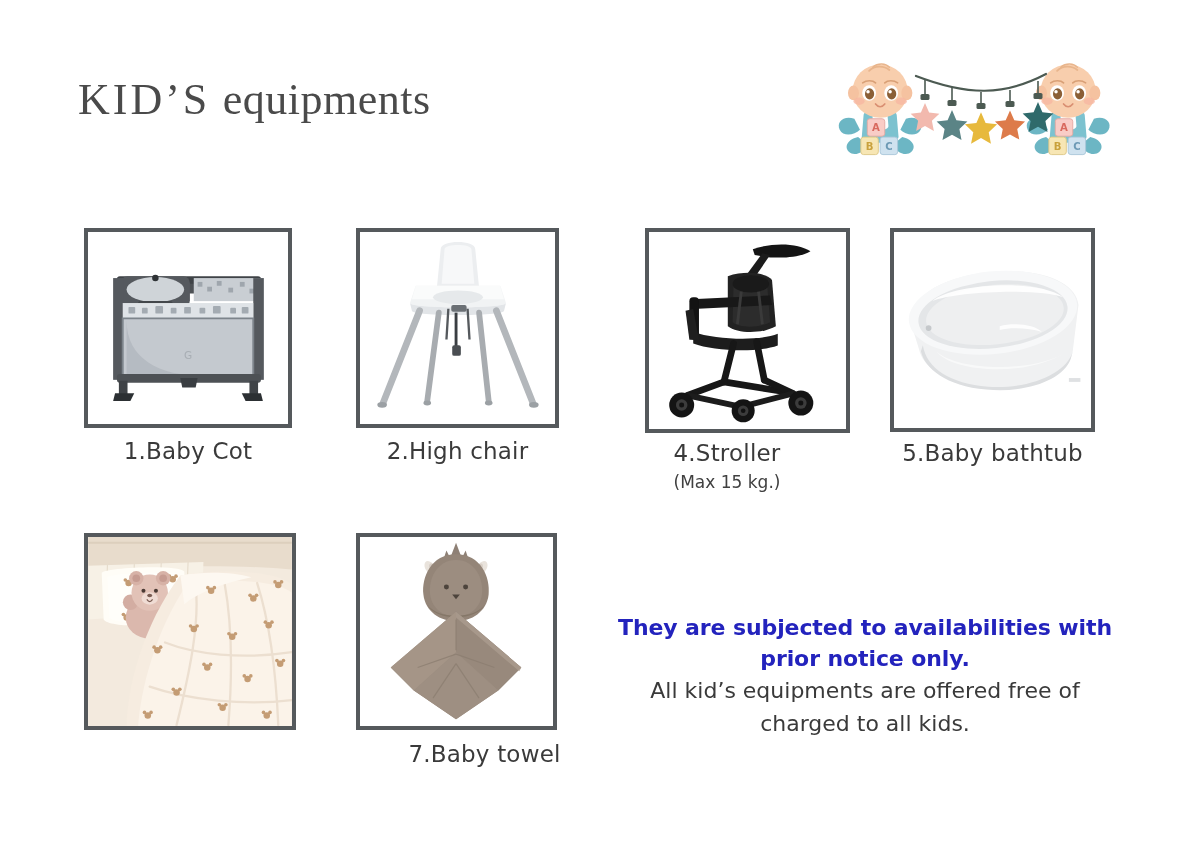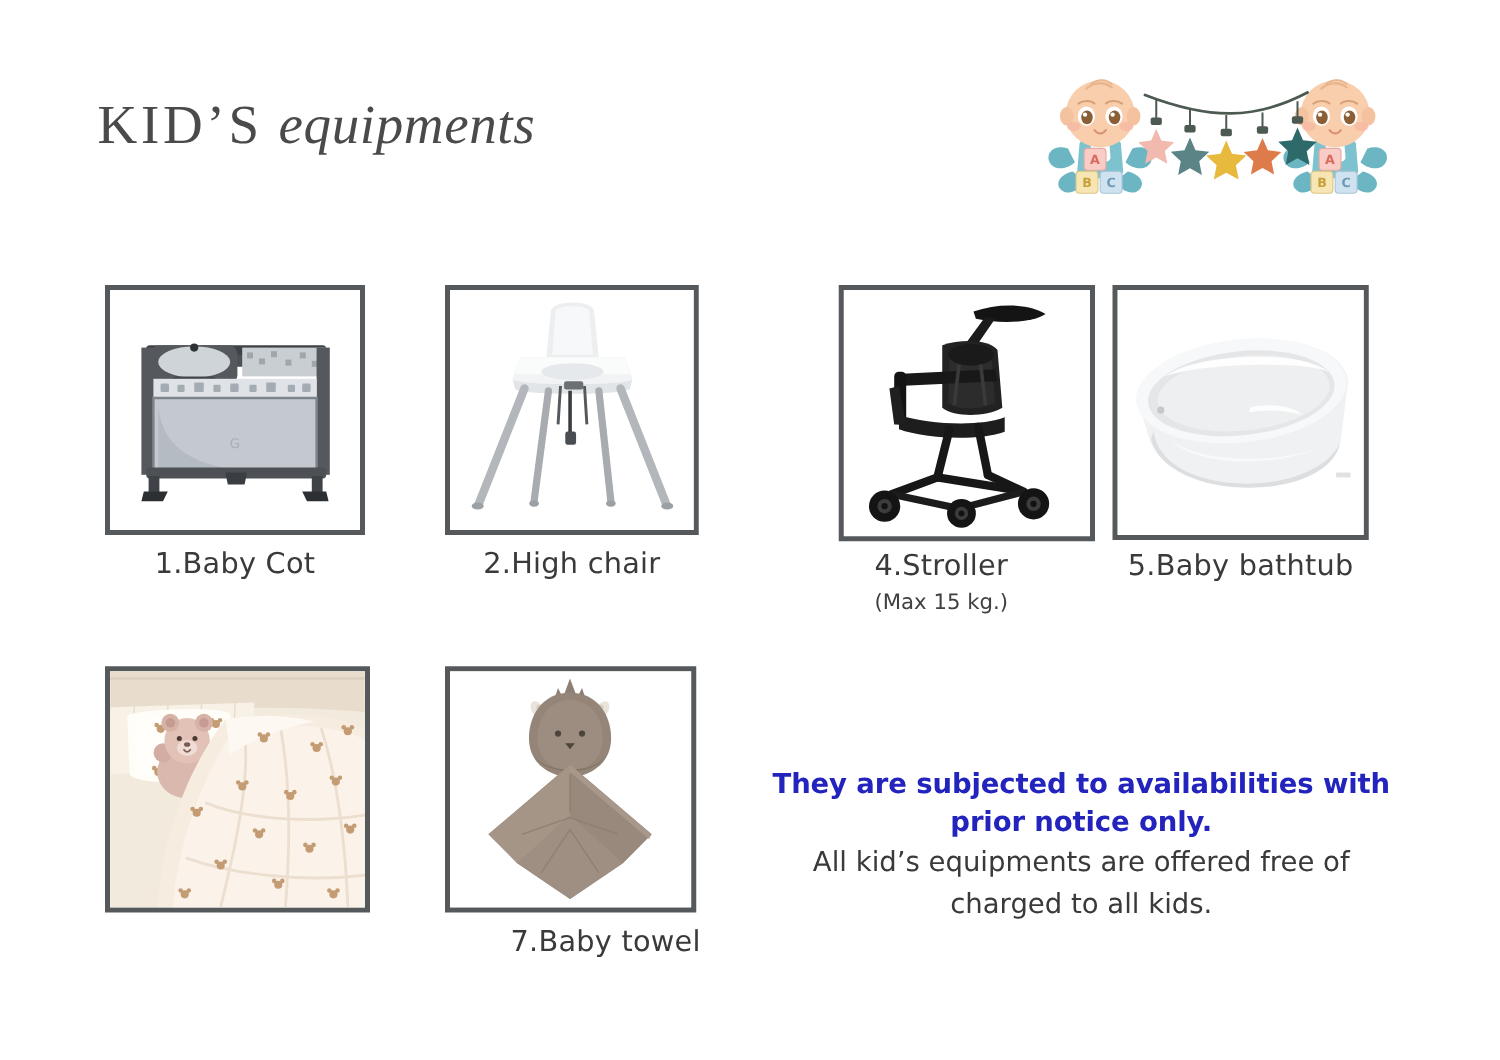--- a/index.html
+++ b/index.html
@@ -30,21 +30,20 @@
     color: #4a4a4a;
     white-space: nowrap;
   }
   #page-title .strong {
     font-weight: 400;
     letter-spacing: 3px;
   }
   #page-title .light {
     font-weight: 400;
     letter-spacing: 0.5px;
-    font-style: italic;
   }
 
   
   #decoration {
     position: absolute;
     left: 828px;
     top: 48px;
     width: 292px;
     height: 118px;
   }
@@ -87,21 +86,21 @@
 
   
   #card-cot     { left: 84px;  top: 228px; }
   #card-cot     .frame { width: 208px; height: 200px; }
   #card-cot     .caption { top: 210px; }
 
   #card-chair   { left: 356px; top: 228px; }
   #card-chair   .frame { width: 203px; height: 200px; }
   #card-chair   .caption { top: 210px; }
 
-  #card-stroller{ left: 630px; top: 228px; padding-left: 41px; }
+  #card-stroller{ left: 604px; top: 228px; padding-left: 41px; }
   #card-stroller .frame { width: 205px; height: 205px; }
   #card-stroller .caption { top: 212px; }
   #card-stroller .subcaption { top: 244px; }
 
   #card-bathtub { left: 890px; top: 228px; }
   #card-bathtub .frame { width: 205px; height: 204px; }
   #card-bathtub .caption { top: 212px; }
 
   #card-bedding { left: 84px;  top: 533px; }
   #card-bedding .frame { width: 212px; height: 197px; }

